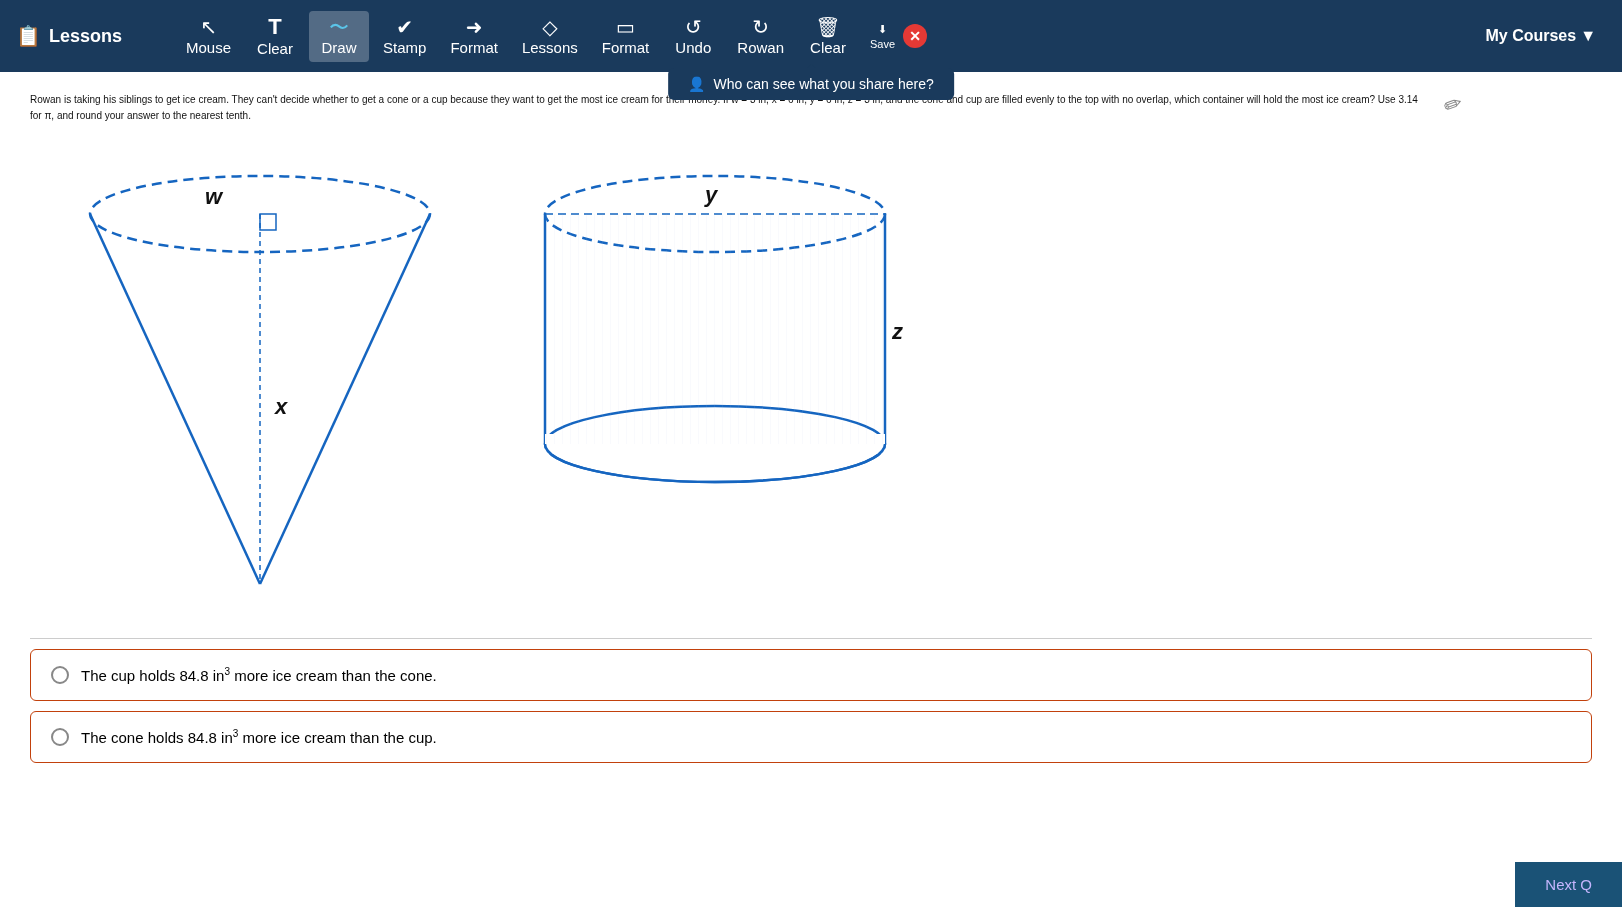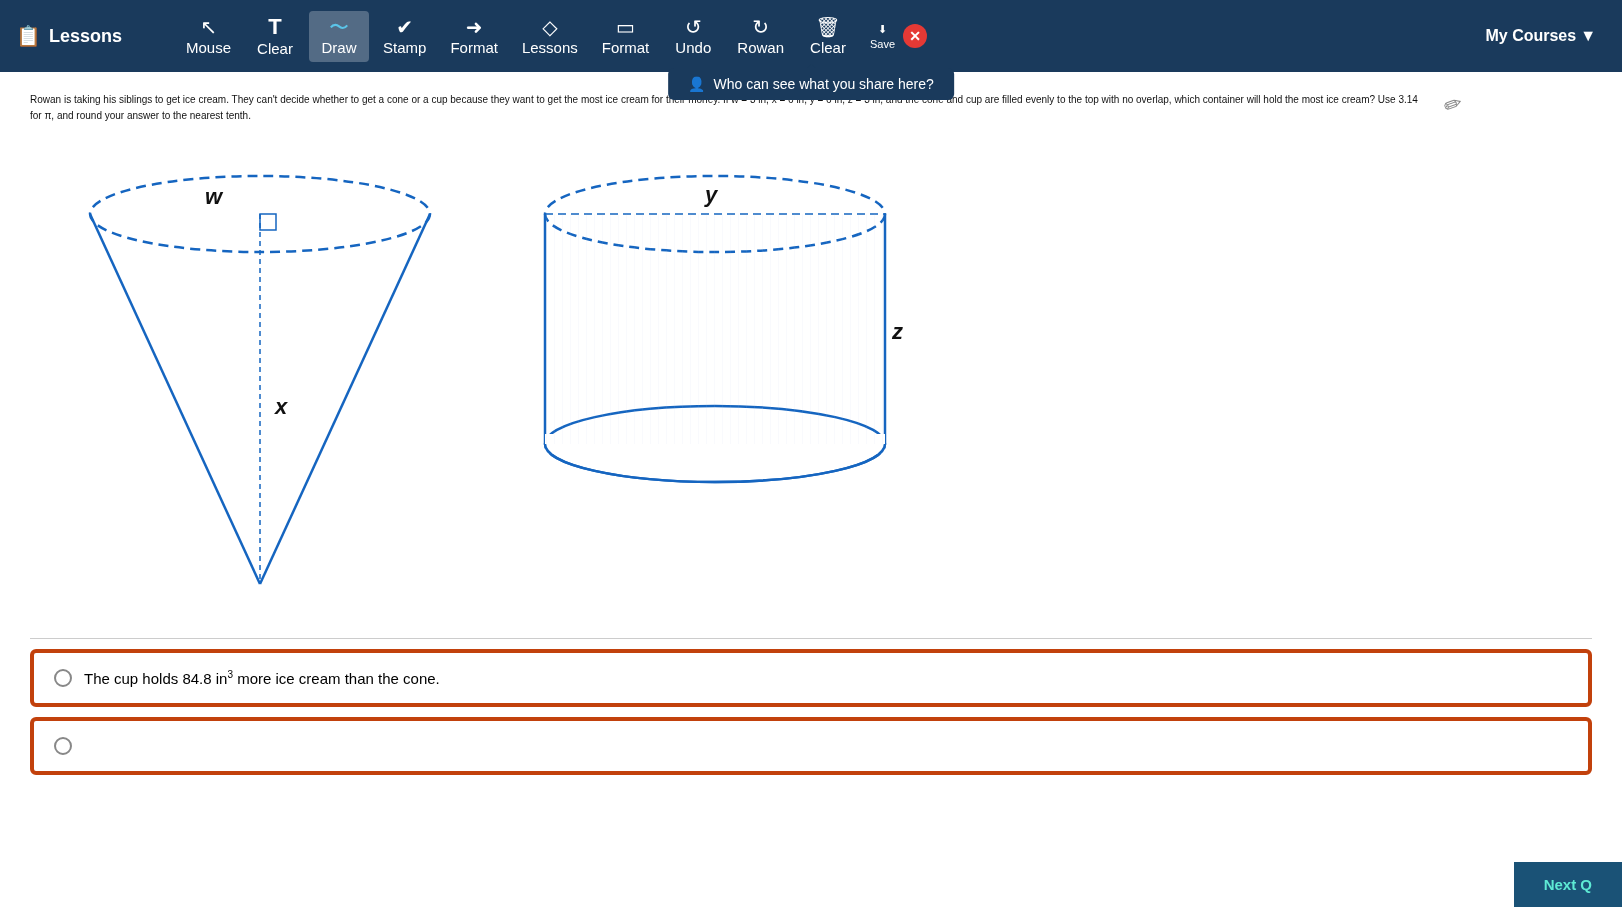--- a/index.html
+++ b/index.html
@@ -170,21 +170,21 @@
     .shape-svg-container {
       position: relative;
     }
 
     
     .answer-options {
       border-top: 1px solid #ccc;
       padding-top: 10px;
     }
     .answer-option {
-      border: 4px solid #c2410c;
+      border: 1px solid #c2410c;
       border-radius: 6px;
       padding: 16px 20px;
       margin-bottom: 10px;
       display: flex;
       align-items: center;
       gap: 12px;
       font-size: 15px;
       cursor: pointer;
       background: white;
     }
@@ -198,25 +198,25 @@
     sup {
       font-size: 10px;
     }
 
     
     .next-btn {
       position: fixed;
       bottom: 0;
       right: 0;
       background: #1a5276;
-      color: #5eead4;
+      color: #c4b5fd;
       border: none;
       padding: 14px 30px;
       font-size: 15px;
-      font-weight: bold;
+      font-weight: normal;
       cursor: pointer;
     }
 
     
     .pencil-hint {
       position: absolute;
       top: 20px;
       right: 160px;
       color: #888;
       font-size: 22px;
@@ -353,18 +353,19 @@
 
   </div>
 
   <div class="answer-options">
     <div class="answer-option">
       <div class="radio-circle"></div>
       <span>The cup holds 84.8 in<sup>3</sup> more ice cream than the cone.</span>
     </div>
     <div class="answer-option">
       <div class="radio-circle"></div>
+      <span>The cone holds 84.8 in<sup>3</sup> more ice cream than the cup.</span>
     </div>
   </div>
 
   <button class="next-btn">Next Q</button>
 
 </div>
 
 </body></html>

